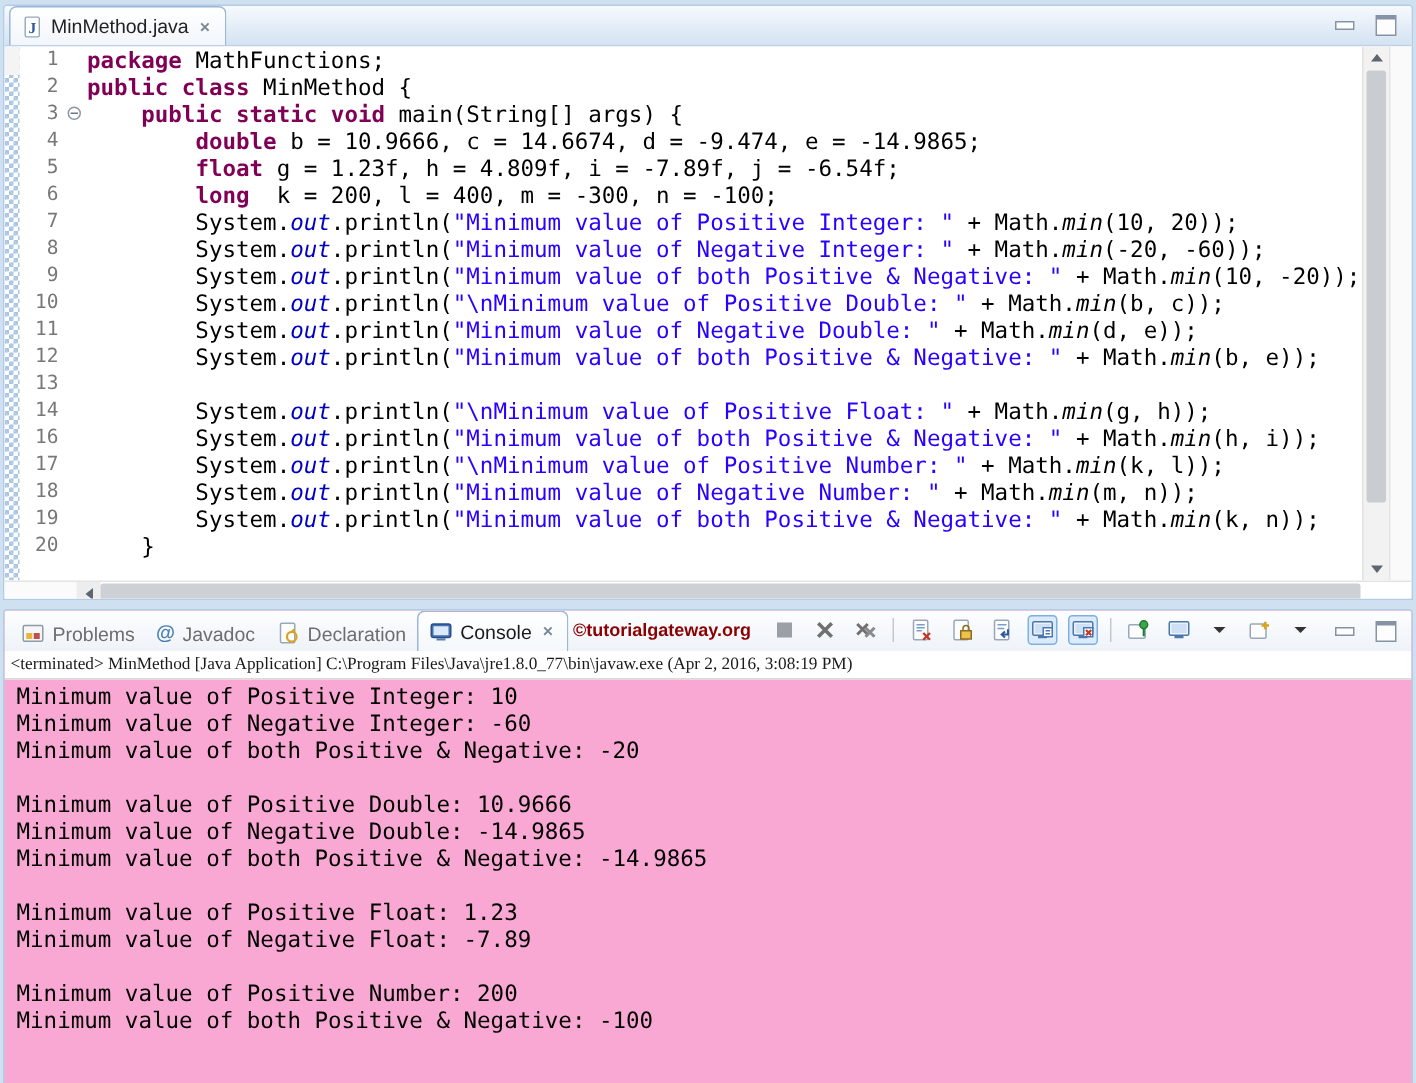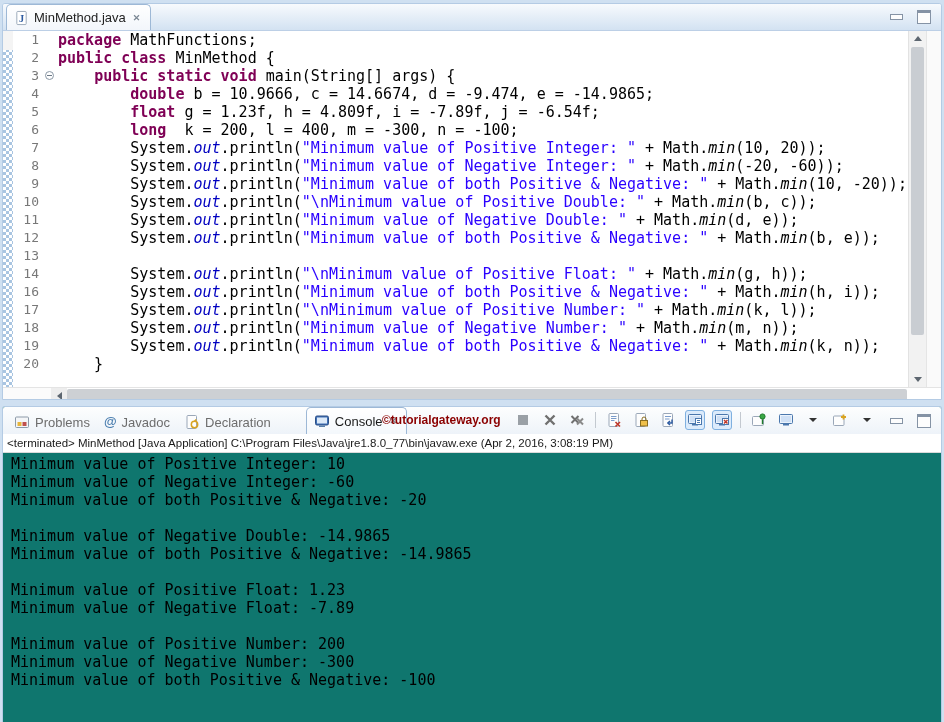--- a/index.html
+++ b/index.html
@@ -42,34 +42,34 @@
   .vthumb{position:absolute;left:2px;width:13px;top:16px;height:288px;background:#c9cdd2;border-radius:2px;}
   .overview-ruler{flex:0 0 14px;background:#fafafa;border-left:1px solid #e5e5e5;}
 
   .hscroll{position:relative;height:15px;background:#fff;border-top:1px solid #e4e4e4;}
   .h-left-gap{position:absolute;left:0;top:0;width:48px;height:100%;background:#fbfbfb;}
   .harr{position:absolute;left:48px;top:0;width:16px;height:15px;display:flex;align-items:center;justify-content:center;background:#ededed;}
   .tri-left{width:0;height:0;border-top:4px solid transparent;border-bottom:4px solid transparent;border-right:5px solid #5d6670;}
   .hthumb{position:absolute;left:64px;top:1px;height:12px;width:840px;background:#cdd0d4;border-radius:2px;}
 
   
-  .console-pane{position:absolute;left:2px;top:406px;width:940px;height:316px;background:#0f766e;border:1px solid #b4cbe4;border-bottom:none;border-radius:3px 3px 0 0;box-sizing:border-box;overflow:hidden;}
+  .console-pane{position:absolute;left:2px;top:406px;width:940px;height:316px;background:#f9a8d4;border:1px solid #b4cbe4;border-bottom:none;border-radius:3px 3px 0 0;box-sizing:border-box;overflow:hidden;}
   .console-tabbar{position:relative;height:27px;background:linear-gradient(#fdfefe,#eef3f9);display:flex;align-items:flex-end;}
   .ctabs{display:flex;align-items:flex-end;height:100%;padding-left:4px;}
   .ctab{display:flex;align-items:center;gap:5px;height:24px;padding:0 7px;font-size:13px;color:#6d6d6d;}
-  .ctab.active{background:linear-gradient(#ffffff,#f4f8fc);border:1px solid #9db8d6;border-bottom:none;border-radius:5px 5px 0 0;color:#1a1a1a;height:26px;margin-left:28px;}
+  .ctab.active{background:linear-gradient(#ffffff,#f4f8fc);border:1px solid #9db8d6;border-bottom:none;border-radius:5px 5px 0 0;color:#1a1a1a;height:26px;}
   .ctoolbar{position:absolute;right:64px;top:3px;display:flex;align-items:center;gap:7px;}
   .tbtn{display:flex;align-items:center;justify-content:center;width:20px;height:20px;border-radius:3px;}
   .tbtn.toggled{background:#dcebfb;border:1px solid #7fb0e0;box-sizing:border-box;}
   .tsep{width:1px;height:16px;background:#c3c9d0;margin:0 1px;}
   .caret{width:0;height:0;border-left:4px solid transparent;border-right:4px solid transparent;border-top:4px solid #333;margin:0 1px;}
   .ic-square{width:10px;height:10px;background:#9aa0a6;display:inline-block;}
   .console-winbtns{position:absolute;right:10px;top:7px;display:flex;gap:14px;align-items:center;}
 
-  .console-status{height:18px;line-height:18px;font-size:11.5px;color:#1a1a1a;padding-left:4px;border-bottom:1px solid #dadada;background:#fff;white-space:nowrap;overflow:hidden;}
+  .console-status{height:18px;line-height:18px;font-size:11.5px;color:#1a1a1a;padding-left:4px;border-bottom:1px solid #dadada;background:#fff;white-space:nowrap;overflow:hidden;font-family:Liberation Serif, serif;}
   .console-output{padding:2px 0 0 8px;font:15px "DejaVu Sans Mono",monospace;color:#000;}
   .console-output .out-line{height:18px;line-height:18px;white-space:pre;}
 
   .watermark{position:absolute;left:382px;top:413px;font-size:12px;font-weight:bold;color:var(--wm);z-index:30;letter-spacing:0;}
 
   svg{display:block;}
 </style>
 </head>
 <body>
 
@@ -268,26 +268,26 @@
         <span class="ic-min"></span>
         <span class="ic-max"></span>
       </div>
     </div>
     <div class="console-status">&lt;terminated&gt; MinMethod [Java Application] C:\Program Files\Java\jre1.8.0_77\bin\javaw.exe (Apr 2, 2016, 3:08:19 PM)</div>
     <div class="console-output" id="console-output">
         <div class="out-line">Minimum value of Positive Integer: 10</div>
         <div class="out-line">Minimum value of Negative Integer: -60</div>
         <div class="out-line">Minimum value of both Positive &amp; Negative: -20</div>
         <div class="out-line"></div>
+        <div class="out-line">Minimum value of Positive Double: 10.9666</div>
         <div class="out-line">Minimum value of Negative Double: -14.9865</div>
         <div class="out-line">Minimum value of both Positive &amp; Negative: -14.9865</div>
         <div class="out-line"></div>
         <div class="out-line">Minimum value of Positive Float: 1.23</div>
         <div class="out-line">Minimum value of Negative Float: -7.89</div>
         <div class="out-line"></div>
         <div class="out-line">Minimum value of Positive Number: 200</div>
-        <div class="out-line">Minimum value of Negative Number: -300</div>
         <div class="out-line">Minimum value of both Positive &amp; Negative: -100</div>
       </div>
   </div>
 
   <div class="watermark">©tutorialgateway.org</div>
 </div>
 
 </body></html>

